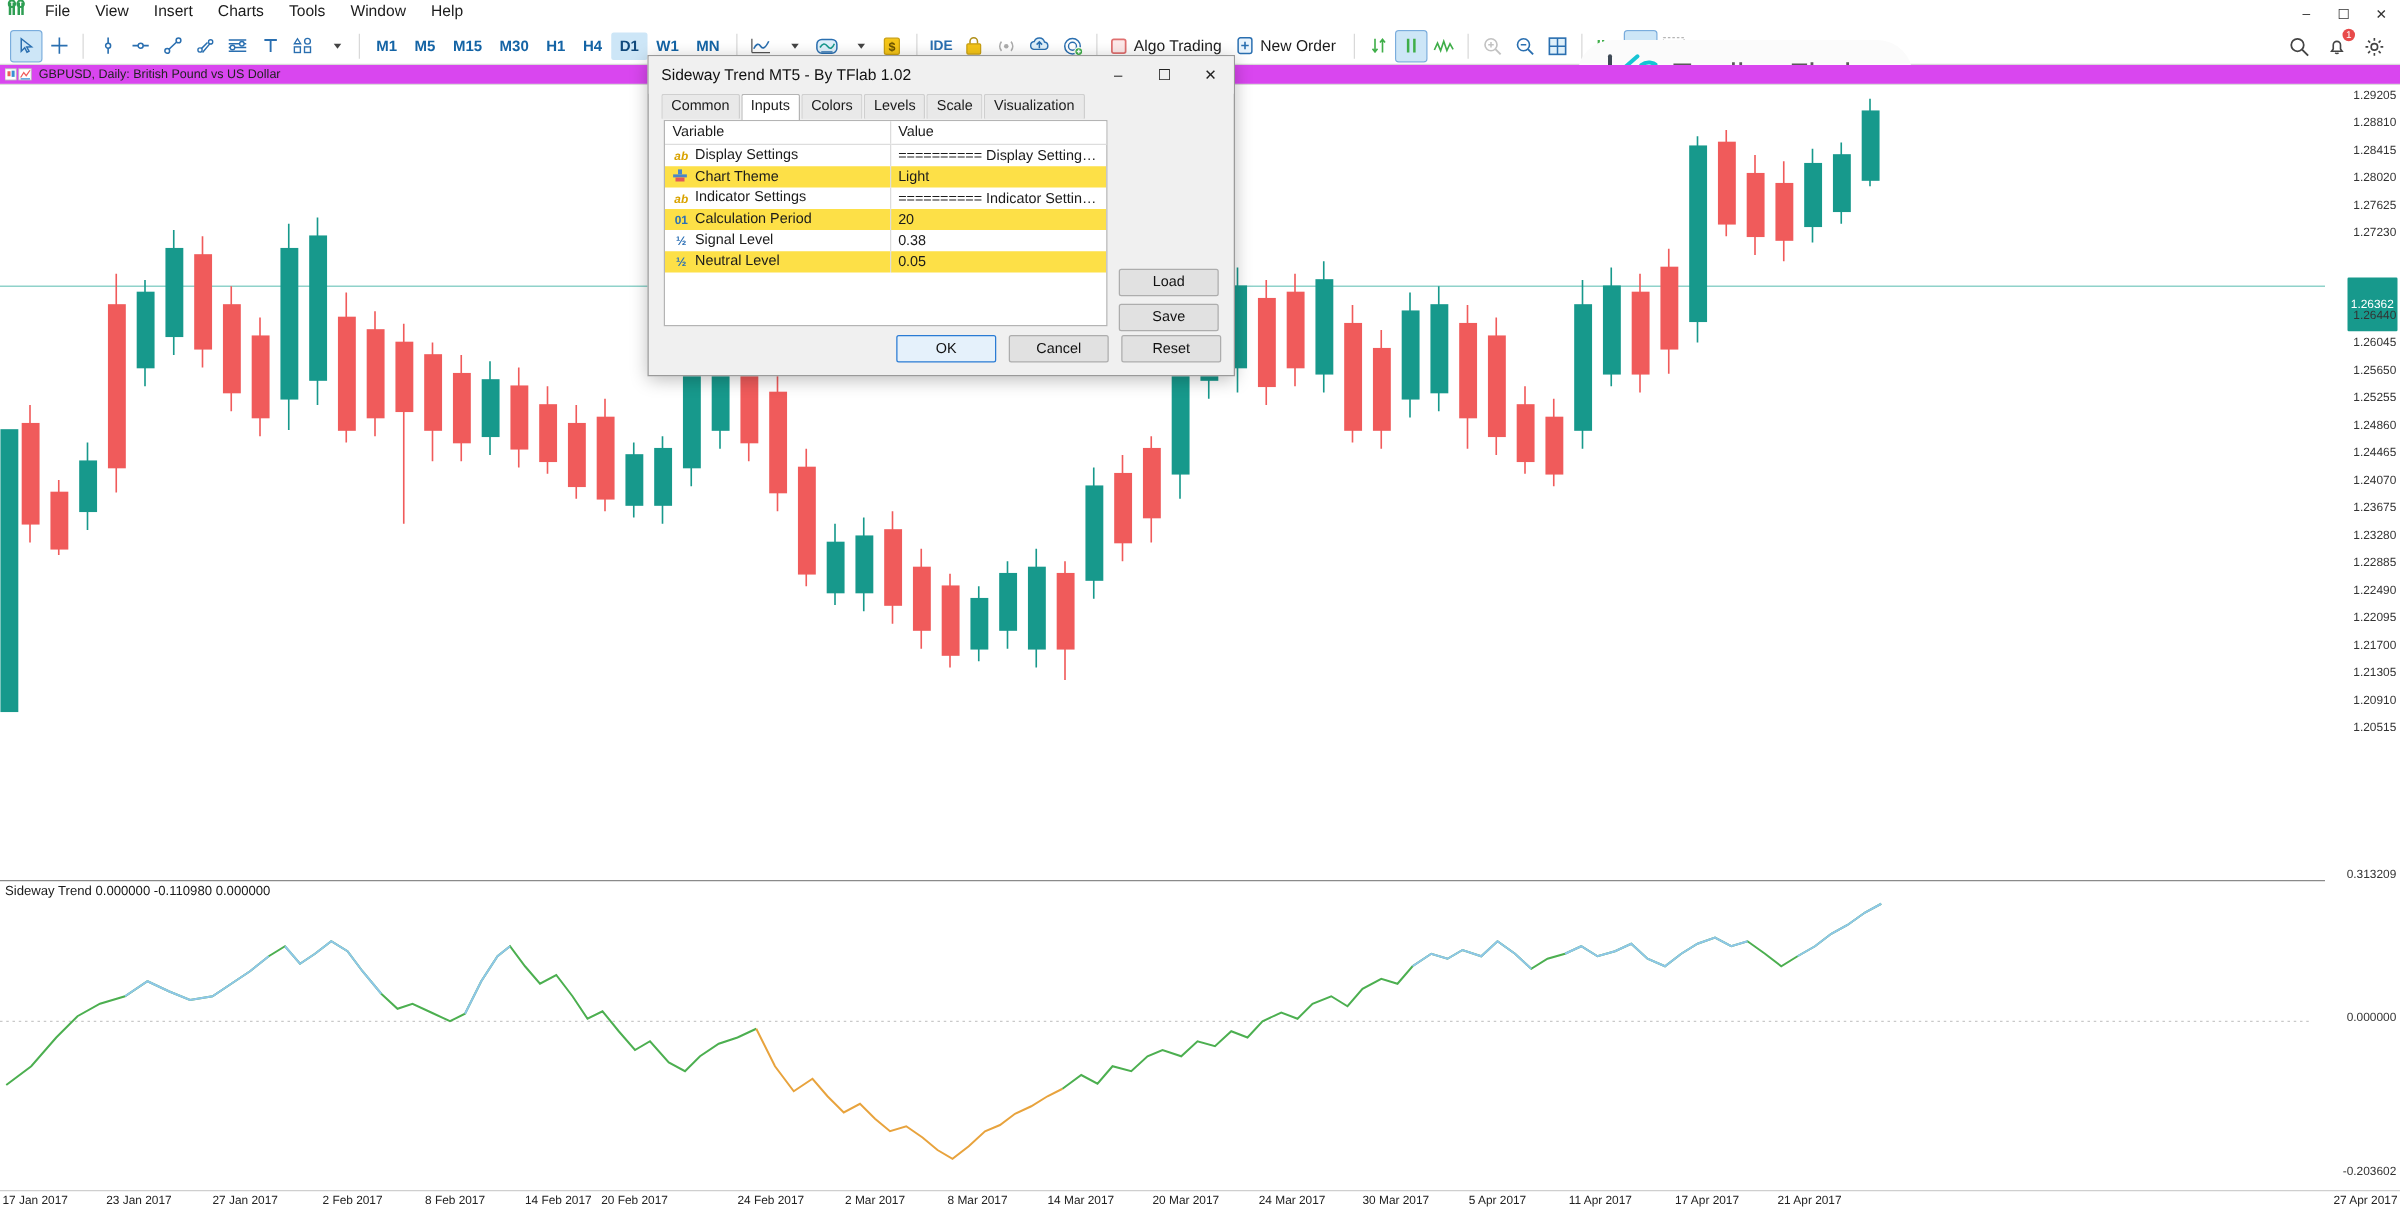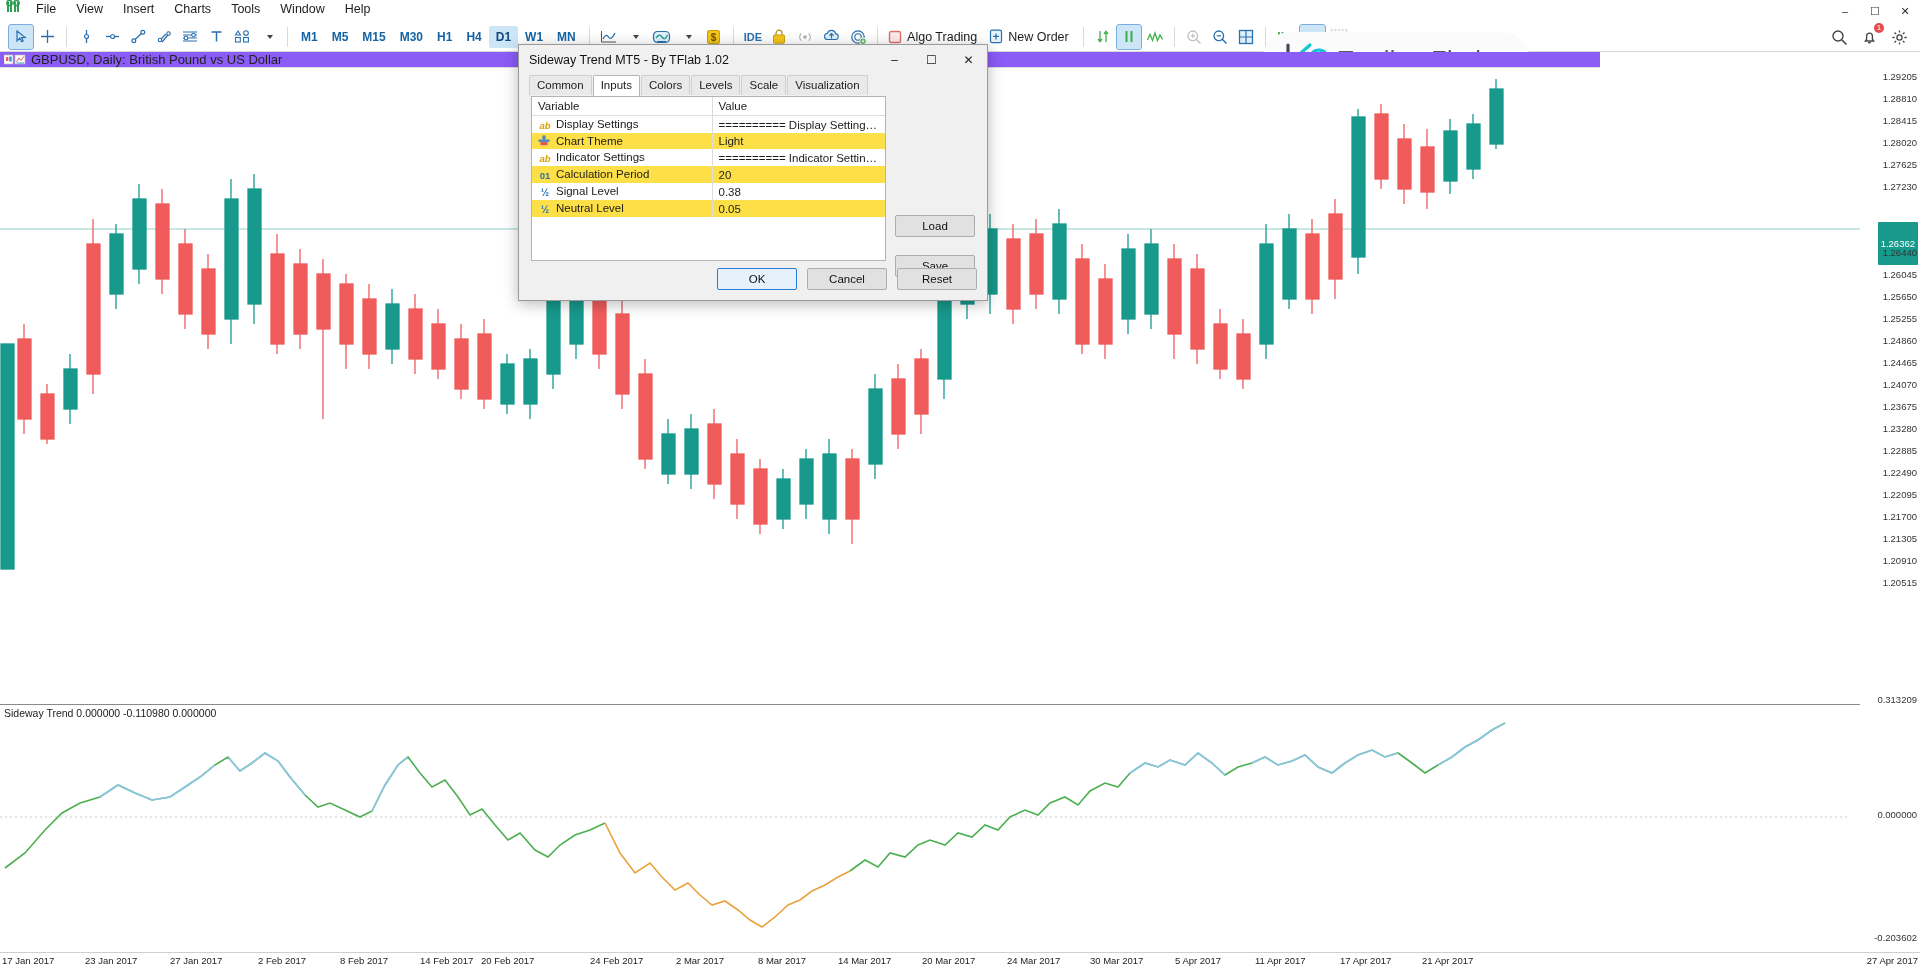--- a/index.html
+++ b/index.html
@@ -61,23 +61,23 @@
   .bell-wrap { position: relative; }
   .bell-badge {
     position: absolute; right: -3px; top: -2px; background: #e84a4a; color: #fff;
     font-size: 8px; line-height: 10px; min-width: 10px; height: 10px; border-radius: 5px;
     text-align: center; padding: 0 2px;
   }
 
   
   .chart-wrap { position: absolute; top: 52px; left: 0; width: 1920px; height: 916px; background: #fff; }
   .chart-tab {
-    position: absolute; top: 0; left: 0; height: 16px; width: 1600px;
-    background: #8b5cf6; border-bottom: 1px solid #dcdcdc;
-    display: flex; align-items: center; font-size: 13px; color: #222; padding-left: 4px; gap: 5px;
+    position: absolute; top: 0; left: 0; height: 16px; width: 1920px;
+    background: #d946ef; border-bottom: 1px solid #dcdcdc;
+    display: flex; align-items: center; font-size: 10px; color: #222; padding-left: 4px; gap: 5px;
   }
   .tab-ico { display:flex; gap:1px; align-items:center; }
 
   .price-pane { position: absolute; top: 17px; left: 0; width: 1860px; height: 635px; overflow: hidden; }
   .price-axis {
     position: absolute; top: 17px; right: 0; width: 60px; height: 635px;
     font-size: 9.5px; color: #333; background:#fff;
   }
   .price-axis .pl { position: absolute; right: 3px; white-space: nowrap; }
   .cur-price {
@@ -128,21 +128,21 @@
     border-bottom: 1px solid #ddd; font-size: 11.5px; color:#1b1b1b;
   }
   table.props td { padding: 2px 6px; height: 16px; white-space: nowrap; overflow: hidden; text-overflow: ellipsis; }
   table.props tr.alt td { background: #fde047; }
   table.props td.vcol { border-left: 1px solid #dcdcdc; }
   .row-ico { display: inline-block; width: 14px; text-align: center; margin-right: 4px; vertical-align: -1px; }
   .ico-ab { color: #d9a300; font-weight: 700; font-size: 9.5px; font-style: italic; }
   .ico-01 { color: #2b6fb5; font-weight: 700; font-size: 9.5px; }
   .ico-half { color: #2b6fb5; font-weight: 700; font-size: 10px; }
 
-  .side-btns { position: absolute; right: 12px; top: 170px; display: flex; flex-direction: column; gap: 18px; }
+  .side-btns { position: absolute; right: 12px; top: 170px; display: flex; flex-direction: column; gap: 6px; }
   .btn {
     width: 80px; height: 22px; font-size: 11.5px; background: #e1e1e1;
     border: 1px solid #adadad; border-radius: 2px; color: #111;
     display: flex; align-items: center; justify-content: center; cursor: default;
   }
   .btn.primary { border: 1px solid #2a7bd4; background: #e5f1fb; }
   .bottom-btns { position: absolute; right: 10px; bottom: 10px; display: flex; gap: 10px; }
 
   svg { display: block; }
 </style>

